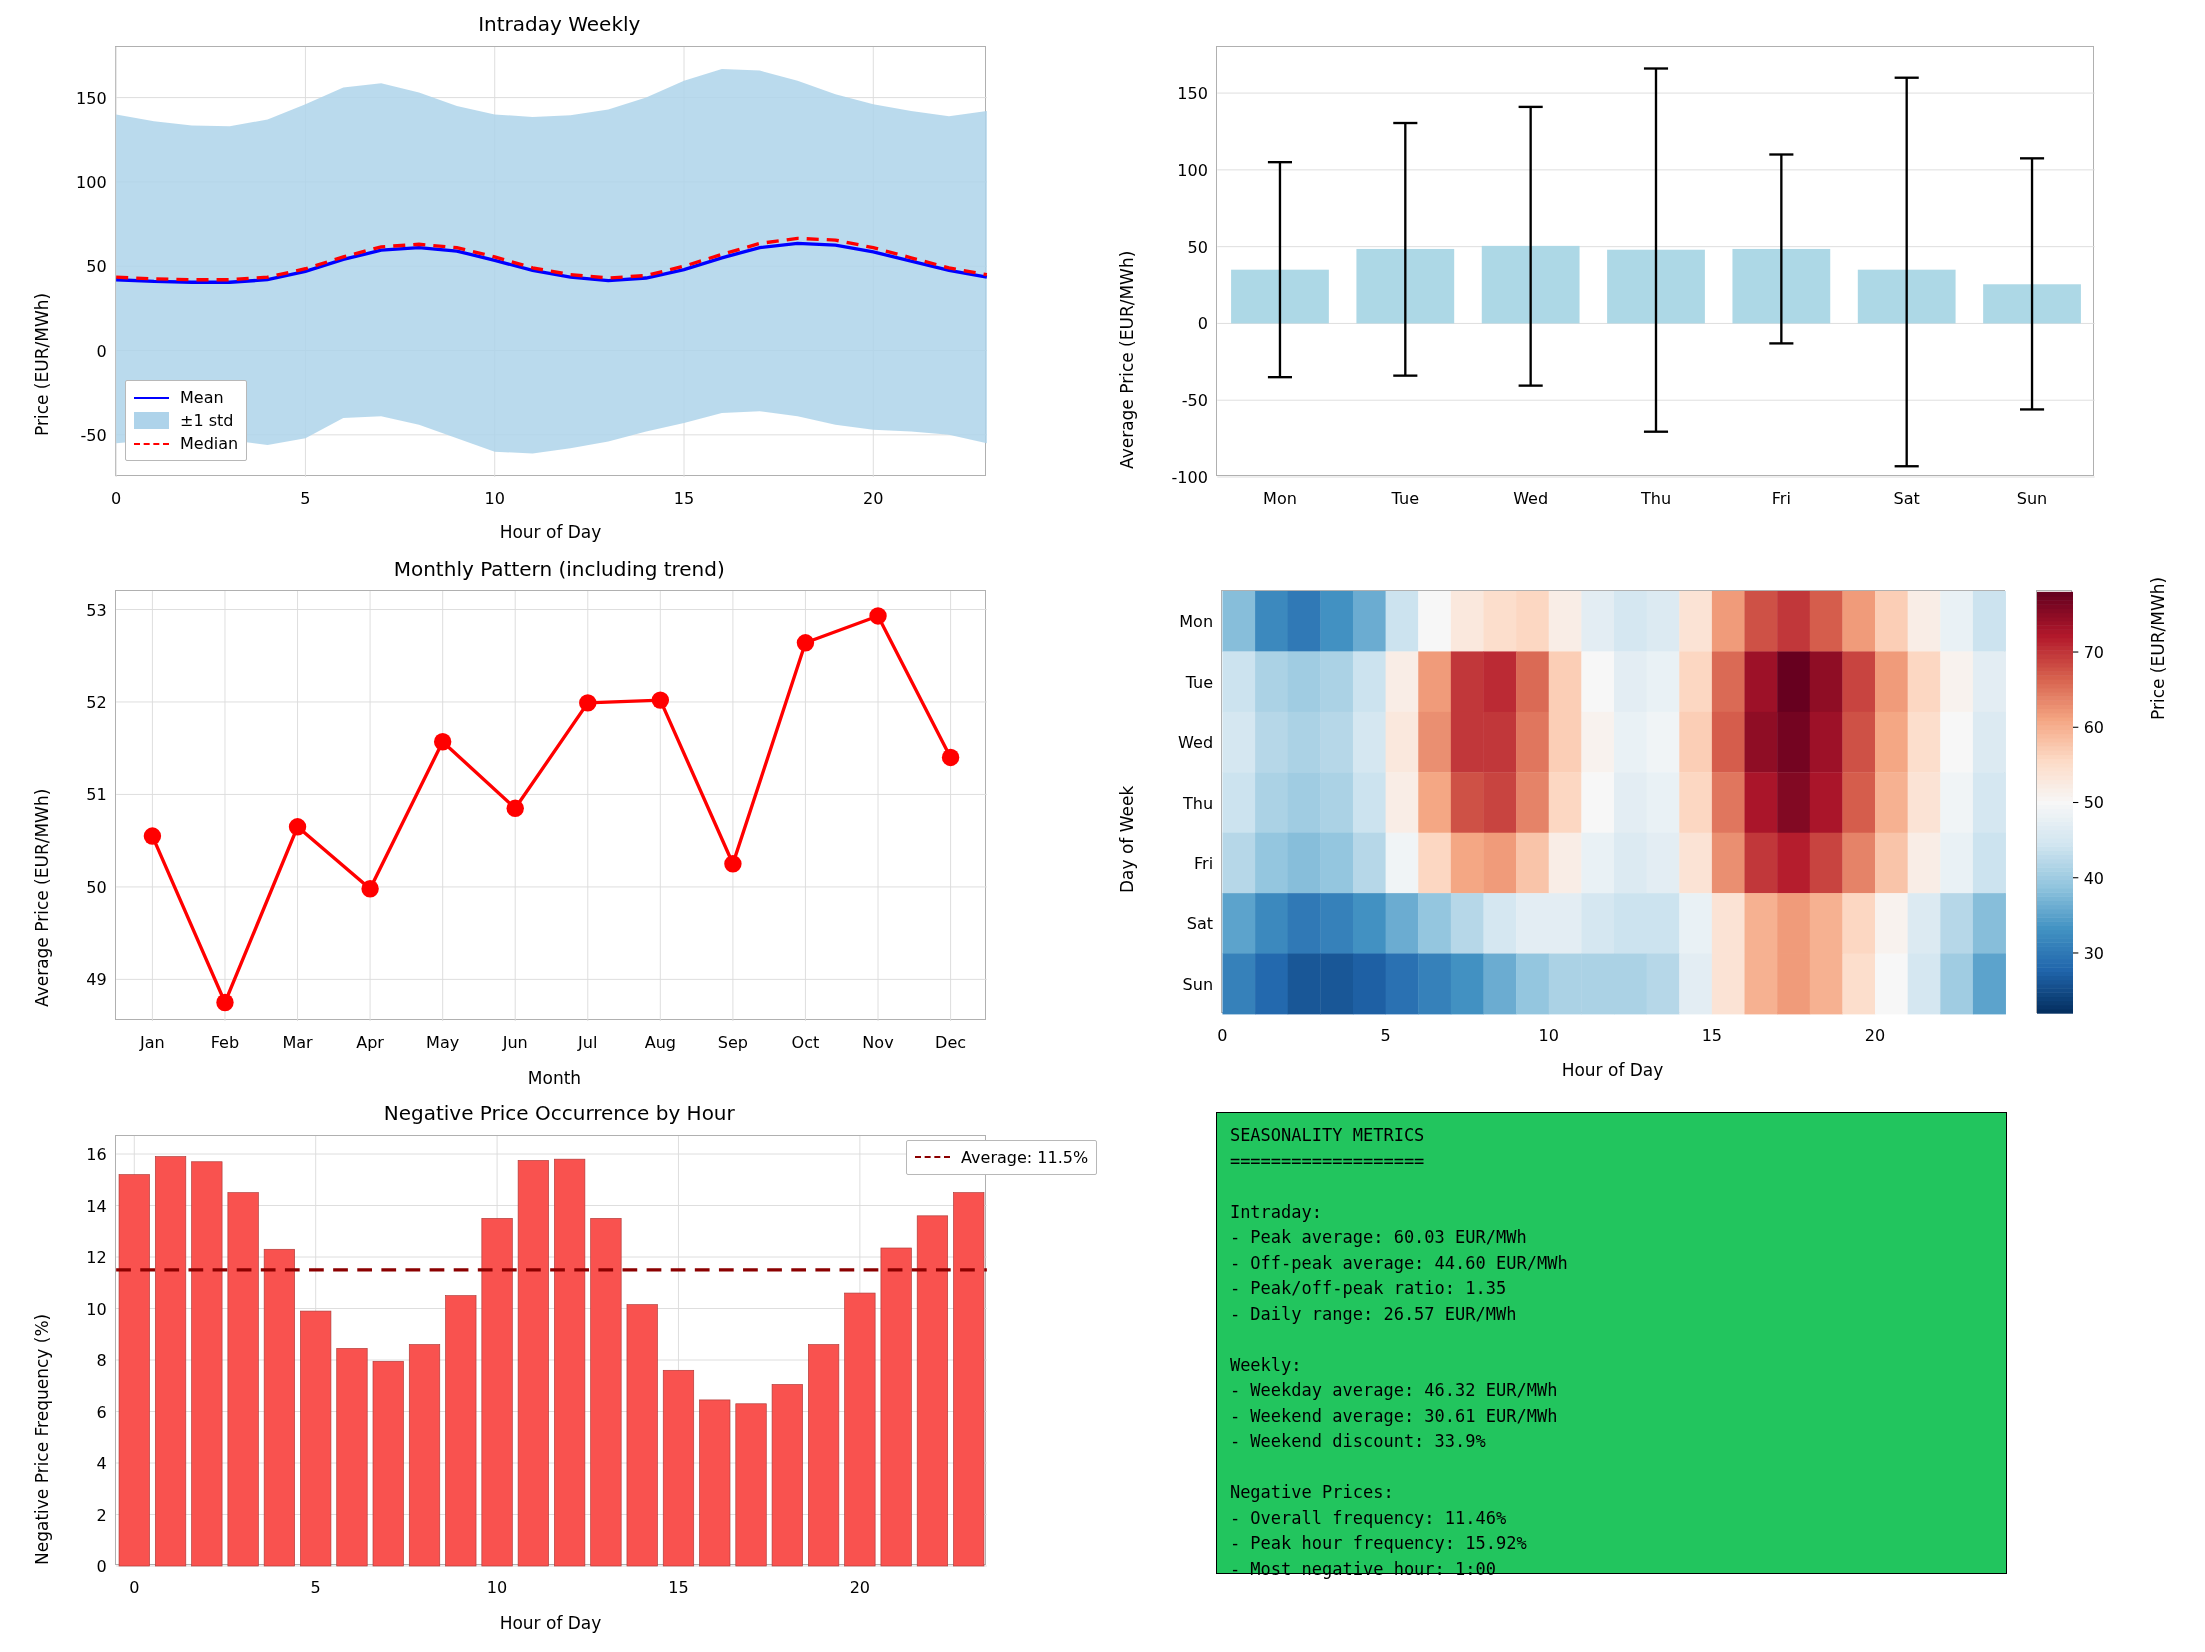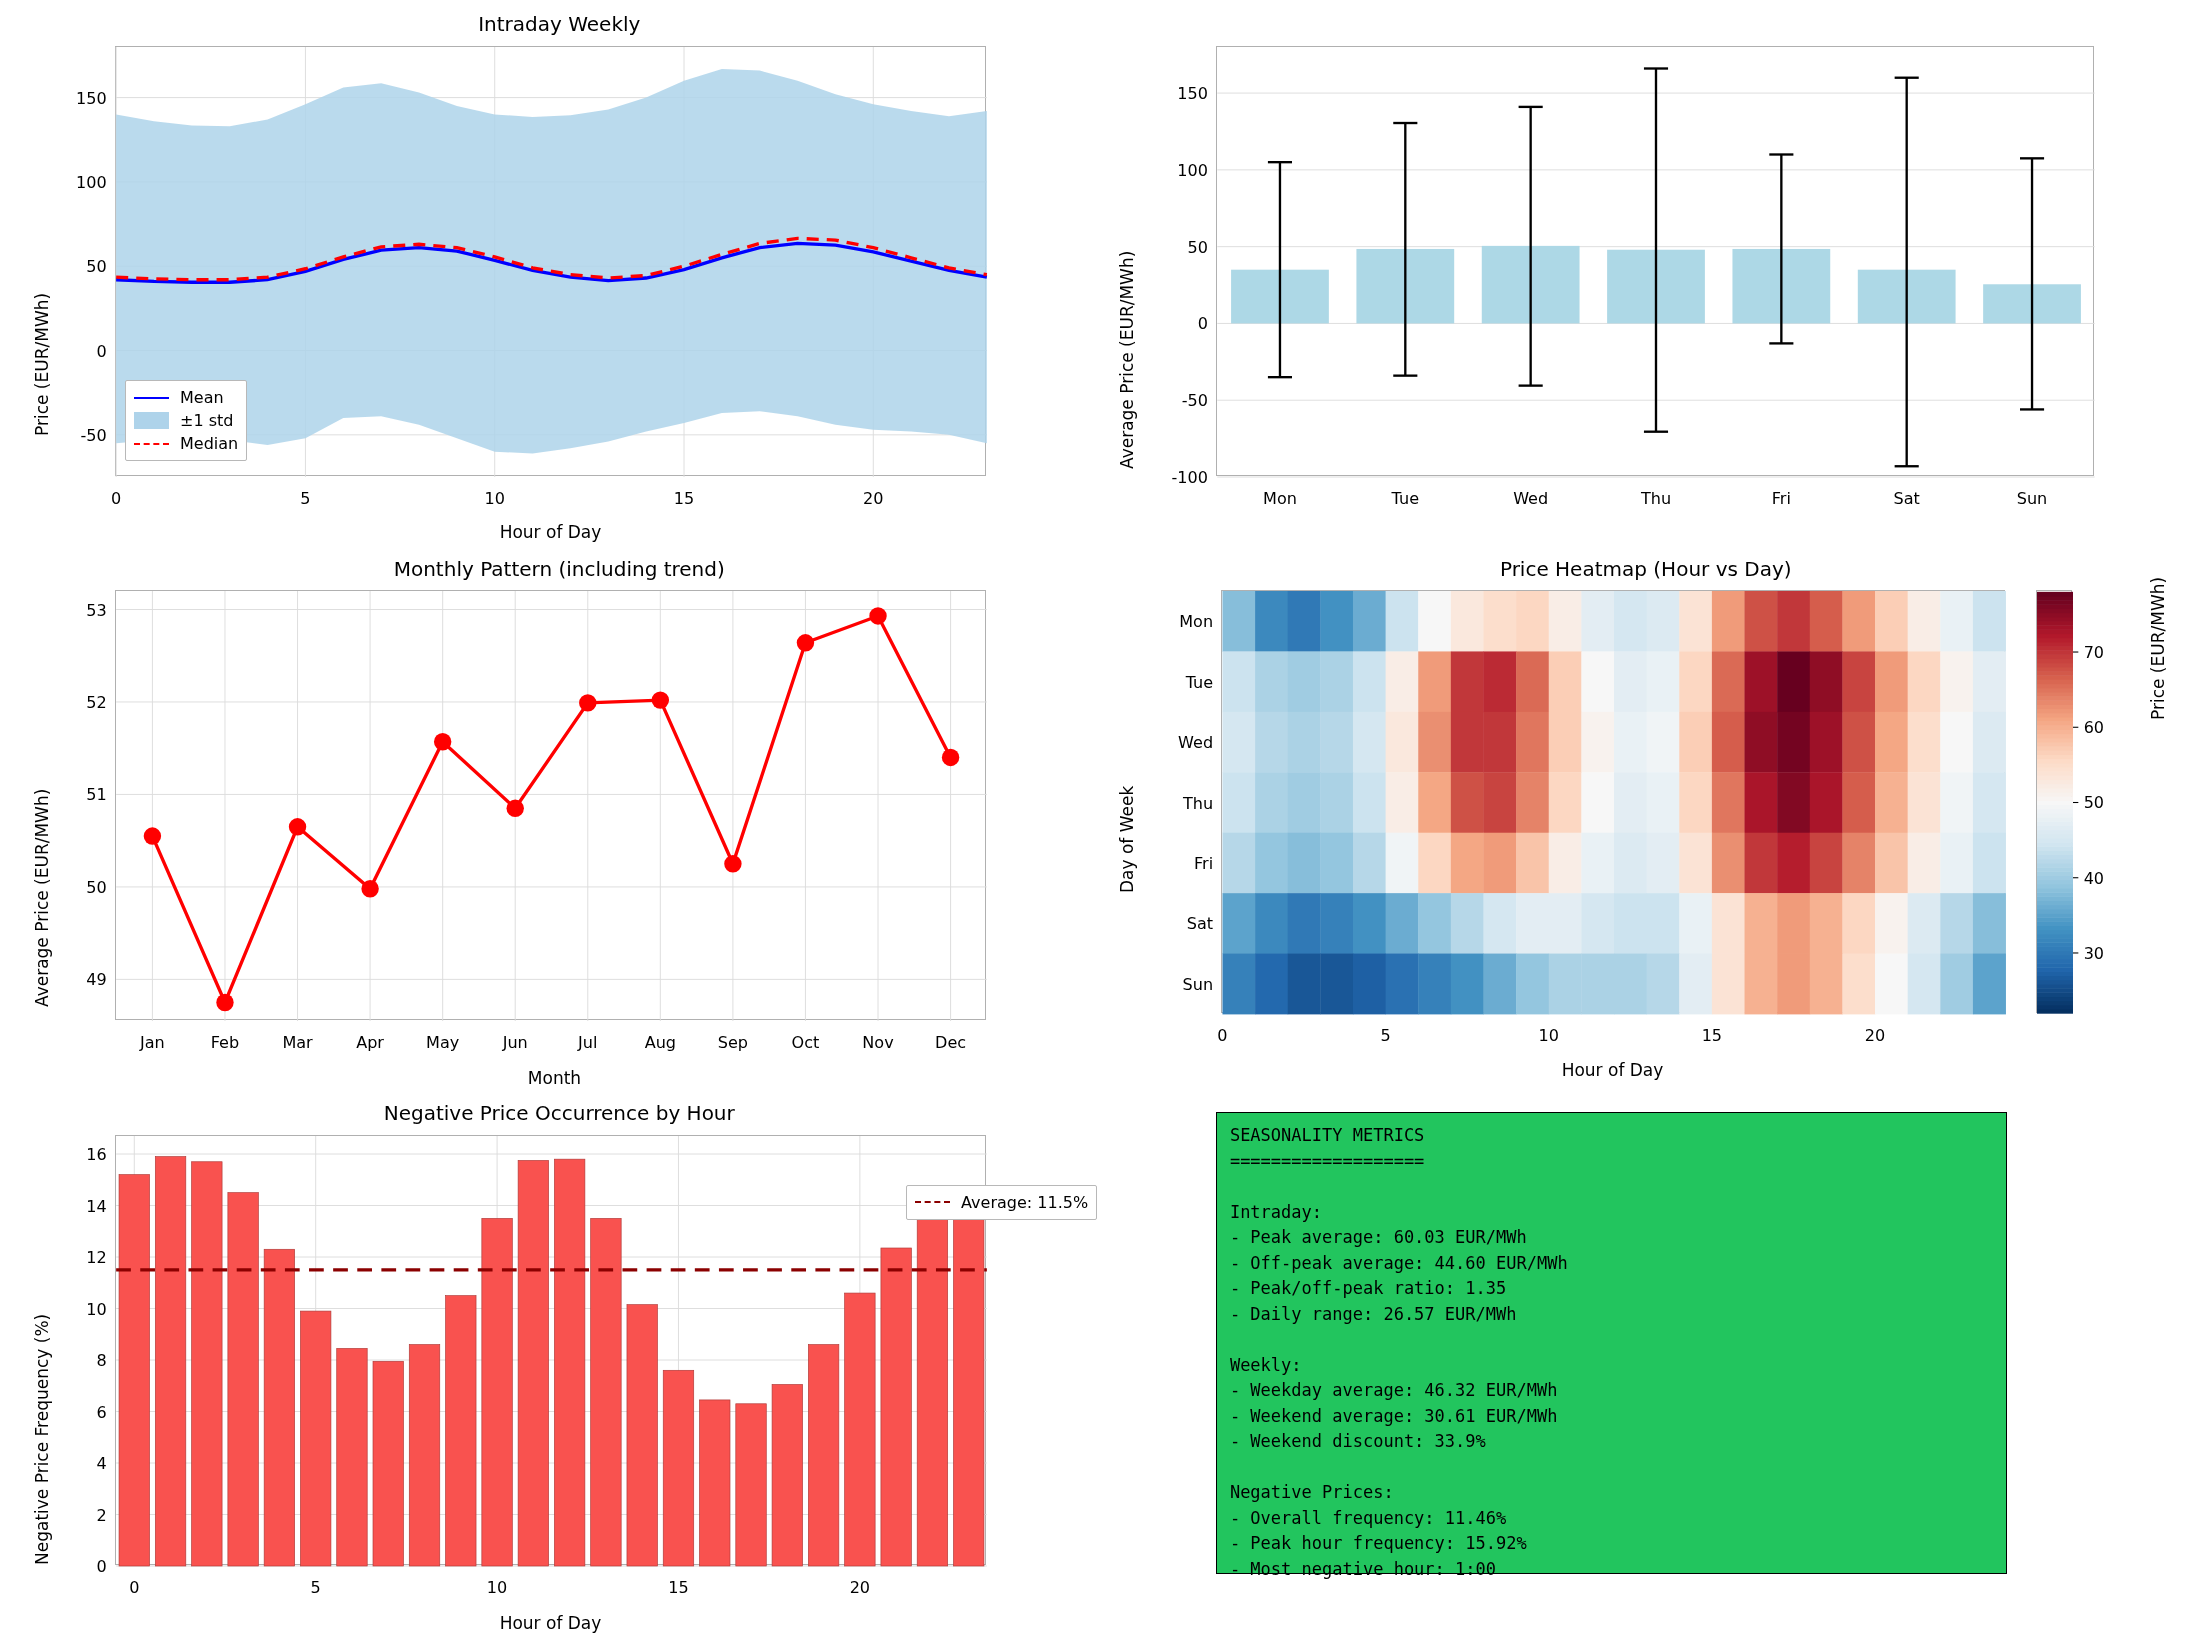--- a/index.html
+++ b/index.html
@@ -177,21 +177,20 @@
           <circle cx="920.8333333333333" cy="407.290322580645" r="13" fill="#ff0000"></circle>
           <circle cx="1029.1666666666665" cy="77.31612903225835" r="13" fill="#ff0000"></circle>
           <circle cx="1137.5" cy="37.27741935483914" r="13" fill="#ff0000"></circle>
           <circle cx="1245.8333333333333" cy="248.51612903225833" r="13" fill="#ff0000"></circle>
         </svg>
     </div>
     <div class="xlab" style="left:103px;top:517px;width:871px;">Month</div>
   </div>
 
   <div class="cell">
-    <div class="title">Price Heatmap (Hour vs Day)</div>
     <div class="ylab" style="left:14.7px;top:342px;">Day of Week</div>
     <div class="axes" id="ax-heatmap" style="left:118px;top:39px;width:784px;height:423px;">
       <svg id="svg-heatmap" width="784" height="423" viewBox="0 0 1170 632">
           <rect x="0" y="0" width="49.35" height="90.88571428571429" fill="rgb(135,190,218)"></rect>
           <rect x="48.75" y="0" width="49.35" height="90.88571428571429" fill="rgb(60,137,190)"></rect>
           <rect x="97.5" y="0" width="49.35" height="90.88571428571429" fill="rgb(48,121,182)"></rect>
           <rect x="146.25" y="0" width="49.35" height="90.88571428571429" fill="rgb(66,145,194)"></rect>
           <rect x="195" y="0" width="49.35" height="90.88571428571429" fill="rgb(107,172,209)"></rect>
           <rect x="243.75" y="0" width="49.35" height="90.88571428571429" fill="rgb(204,227,239)"></rect>
           <rect x="292.5" y="0" width="49.35" height="90.88571428571429" fill="rgb(247,247,247)"></rect>
@@ -543,21 +542,21 @@
           <rect x="979.3333333333333" y="370.9760479041916" width="45.49999999999999" height="271.0239520958084" fill="#f9524f" stroke="#b03a38" stroke-width="1"></rect>
           <rect x="1033.5" y="311.38922155688624" width="45.49999999999999" height="330.61077844311376" fill="#f9524f" stroke="#b03a38" stroke-width="1"></rect>
           <rect x="1087.6666666666665" y="234.50299401197606" width="45.49999999999999" height="407.49700598802394" fill="#f9524f" stroke="#b03a38" stroke-width="1"></rect>
           <rect x="1141.8333333333333" y="167.22754491017963" width="45.49999999999999" height="474.77245508982037" fill="#f9524f" stroke="#b03a38" stroke-width="1"></rect>
           <rect x="1196" y="119.17365269461084" width="45.49999999999999" height="522.8263473053892" fill="#f9524f" stroke="#b03a38" stroke-width="1"></rect>
           <rect x="1250.1666666666665" y="84.57485029940119" width="45.49999999999999" height="557.4251497005988" fill="#f9524f" stroke="#b03a38" stroke-width="1"></rect>
           <line x1="0" y1="199.90419161676647" x2="1300" y2="199.90419161676647" stroke="#8b0000" stroke-width="5" stroke-dasharray="22,14"></line>
         </svg>
     </div>
     <div class="xlab" style="left:99px;top:517px;width:871px;">Hour of Day</div>
-    <div class="legendbox" id="leg-negative" style="right:5.4px;top:44px;margin-top:45px;">
+    <div class="legendbox" id="leg-negative" style="right:5.4px;top:44px;">
       <div class="legrow">
           <span class="swatch" style="border-top:2.7px dashed #8b0000;"></span>
           <span>Average: 11.5%</span>
         </div>
     </div>
   </div>
 
   <div class="cell">
     <div class="metrics" style="left:113px;top:16px;width:791px;height:462px;">SEASONALITY METRICS
 ===================

